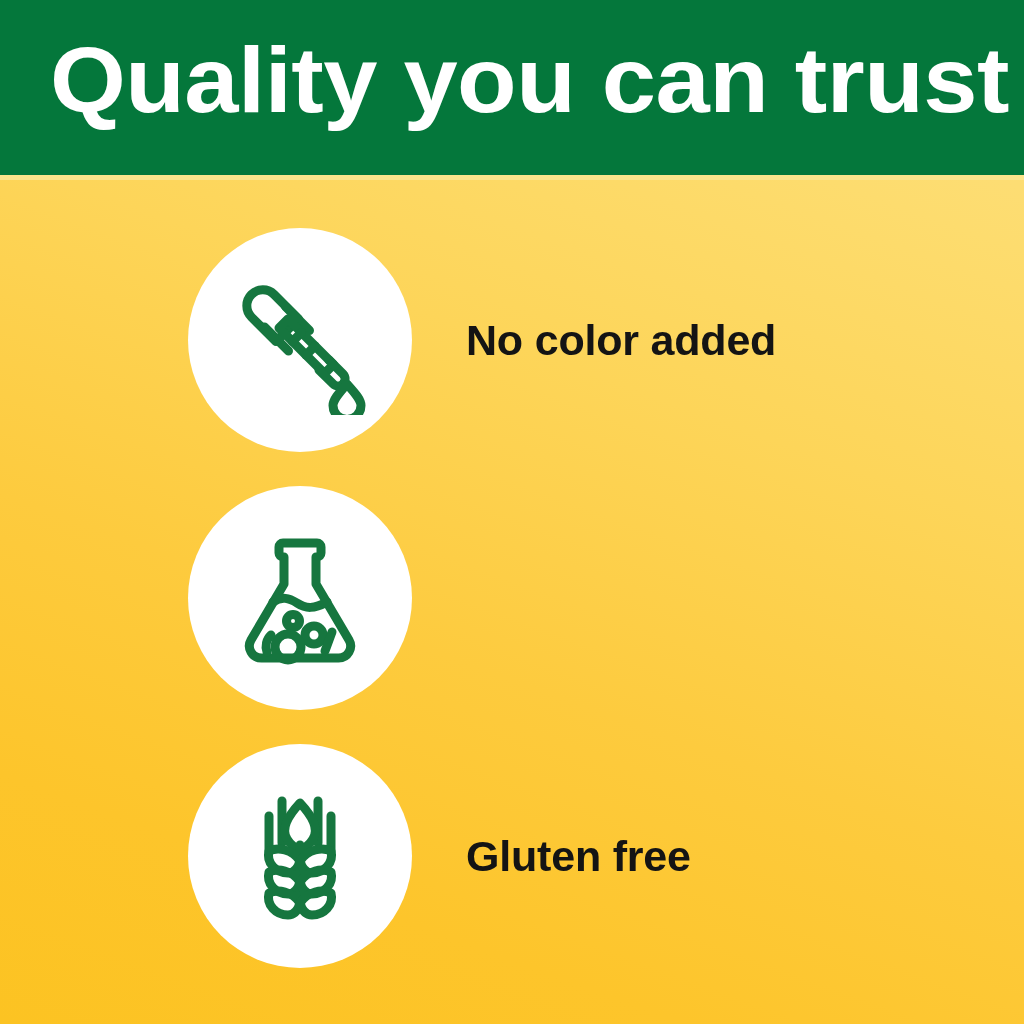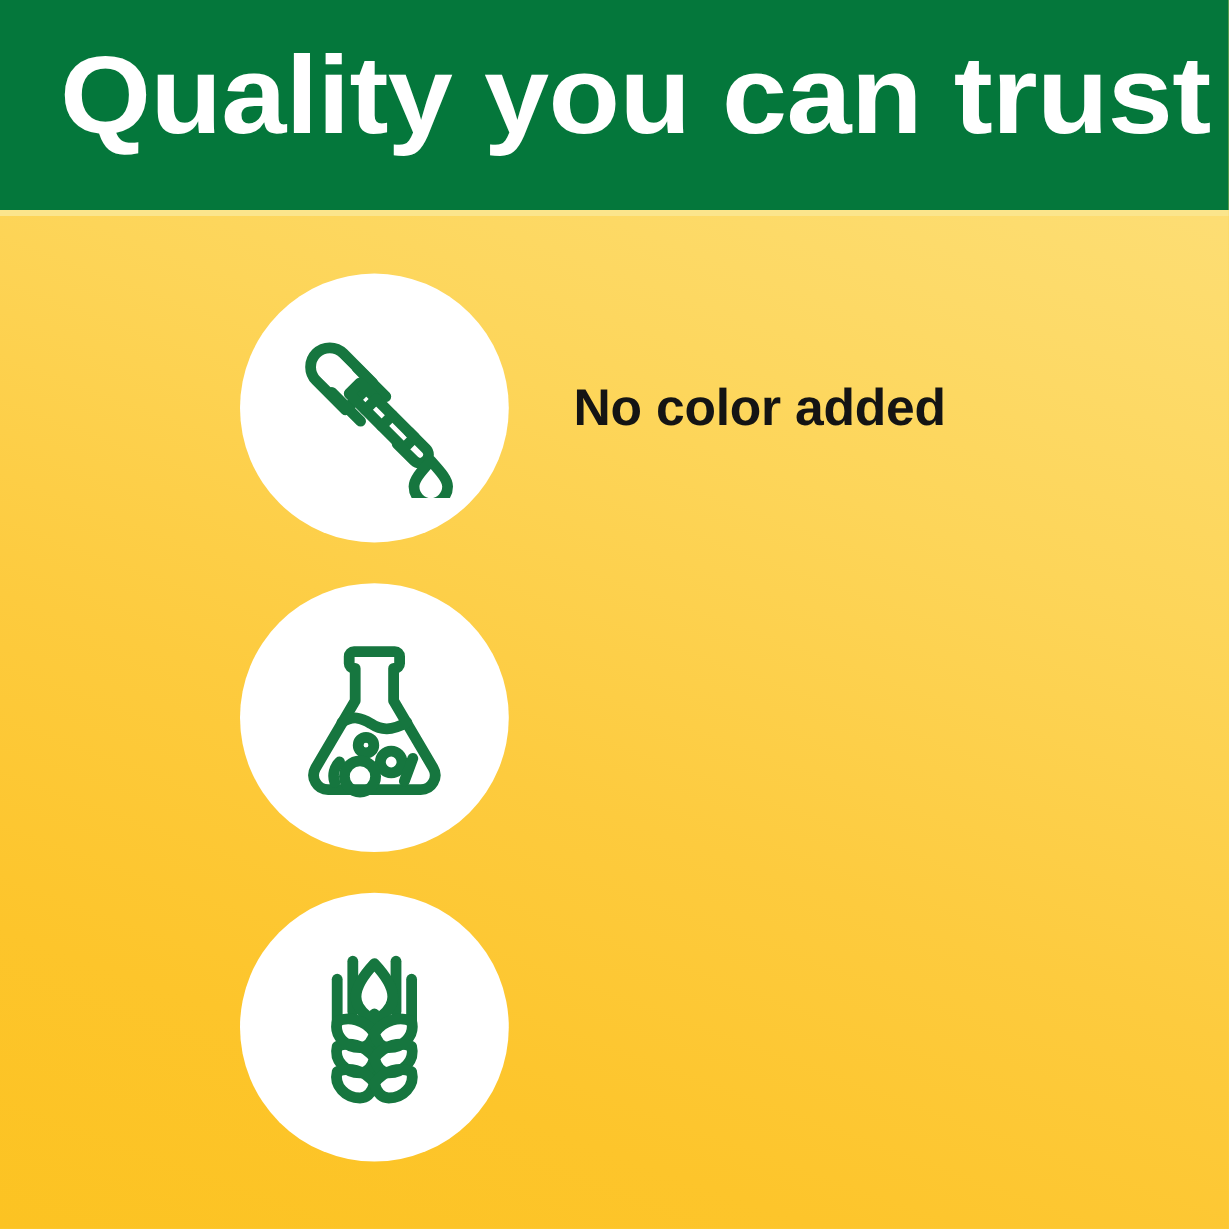--- a/index.html
+++ b/index.html
@@ -69,21 +69,20 @@
   .features {
     position: absolute;
     top: 228px;
     left: 0;
     width: 1024px;
   }
   .feature-row {
     position: relative;
     height: 224px;
     margin-bottom: 34px;
-    margin-left: 12px;
   }
   .icon-circle {
     position: absolute;
     left: 188px;
     top: 0;
     width: 224px;
     height: 224px;
     border-radius: 50%;
     background: #FFFFFF;
     display: flex;
@@ -187,16 +186,17 @@
             <path d="M75 80 C83 68 97 66 106 70 C109 82 99 92 87 92 C81 92 77 87 75 80 Z"></path>
 
             <path d="M75 101 C67 89 53 87 44 91 C41 103 51 113 63 113 C69 113 73 108 75 101 Z"></path>
             <path d="M75 101 C83 89 97 87 106 91 C109 103 99 113 87 113 C81 113 77 108 75 101 Z"></path>
 
             <path d="M75 122 C67 110 53 108 44 112 C41 124 51 134 63 134 C69 134 73 129 75 122 Z"></path>
             <path d="M75 122 C83 110 97 108 106 112 C109 124 99 134 87 134 C81 134 77 129 75 122 Z"></path>
           </svg>
         </span>
       </div>
+      <div class="feature-label">Gluten free</div>
     </div>
 
   </div>
 </div>
 
 </body></html>

